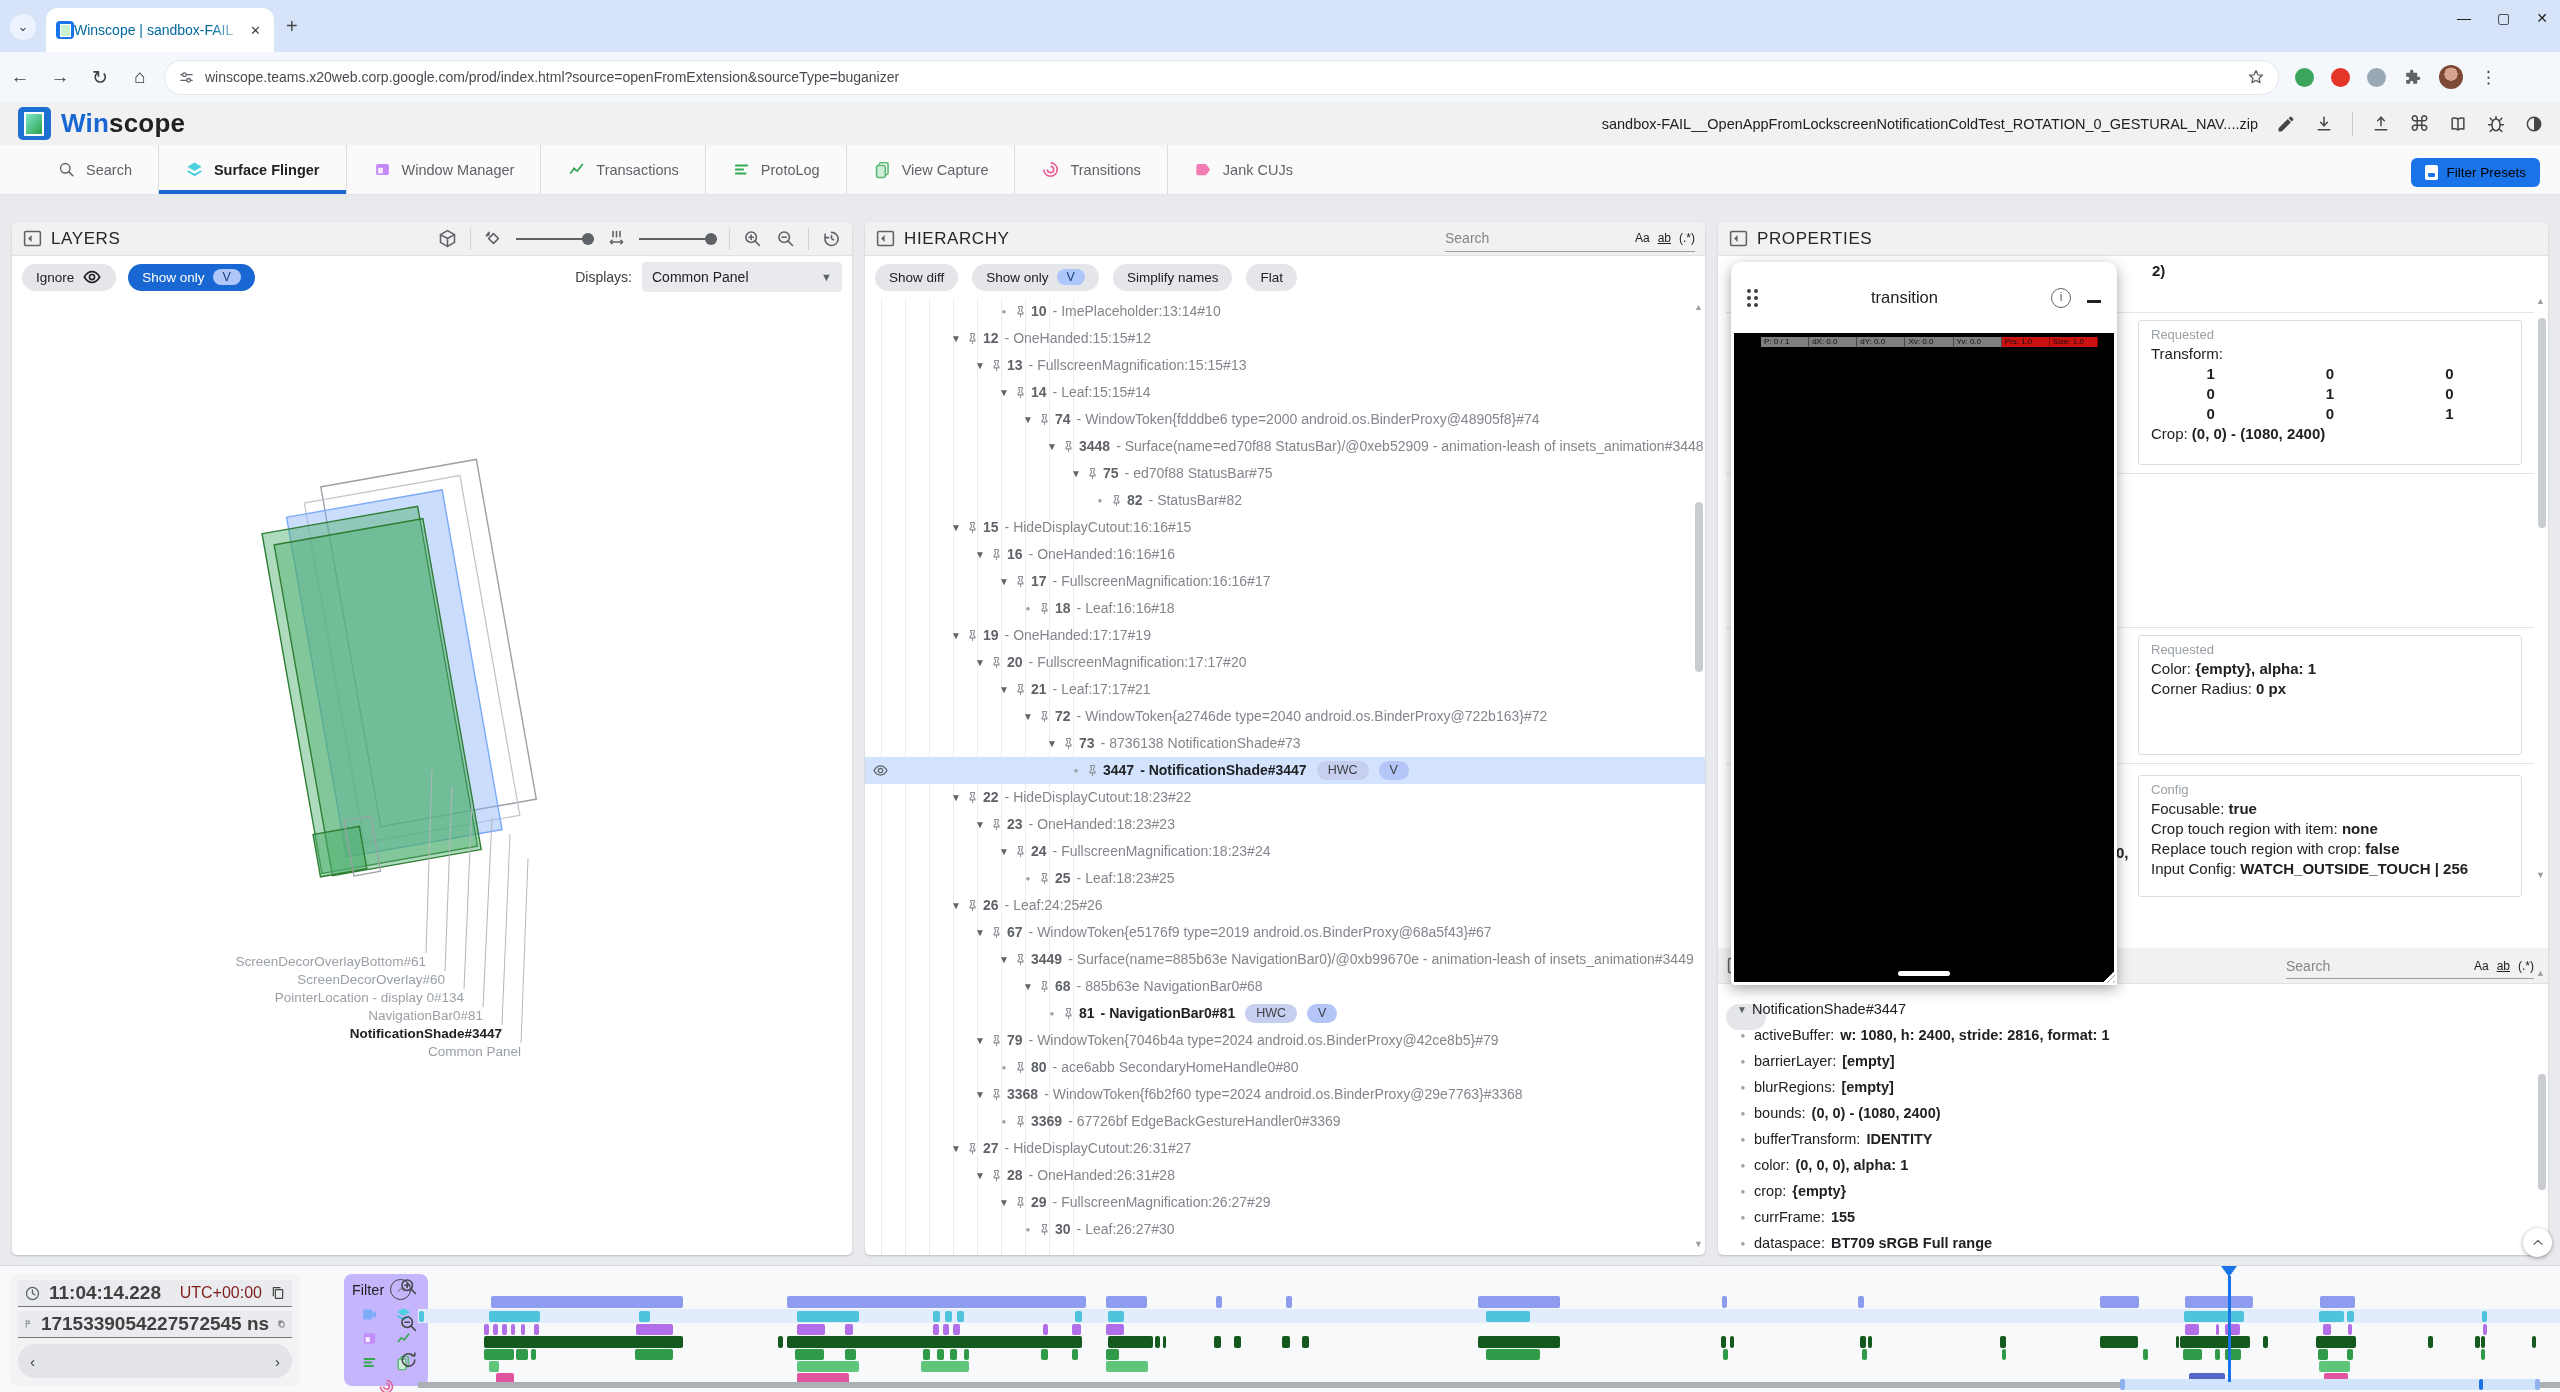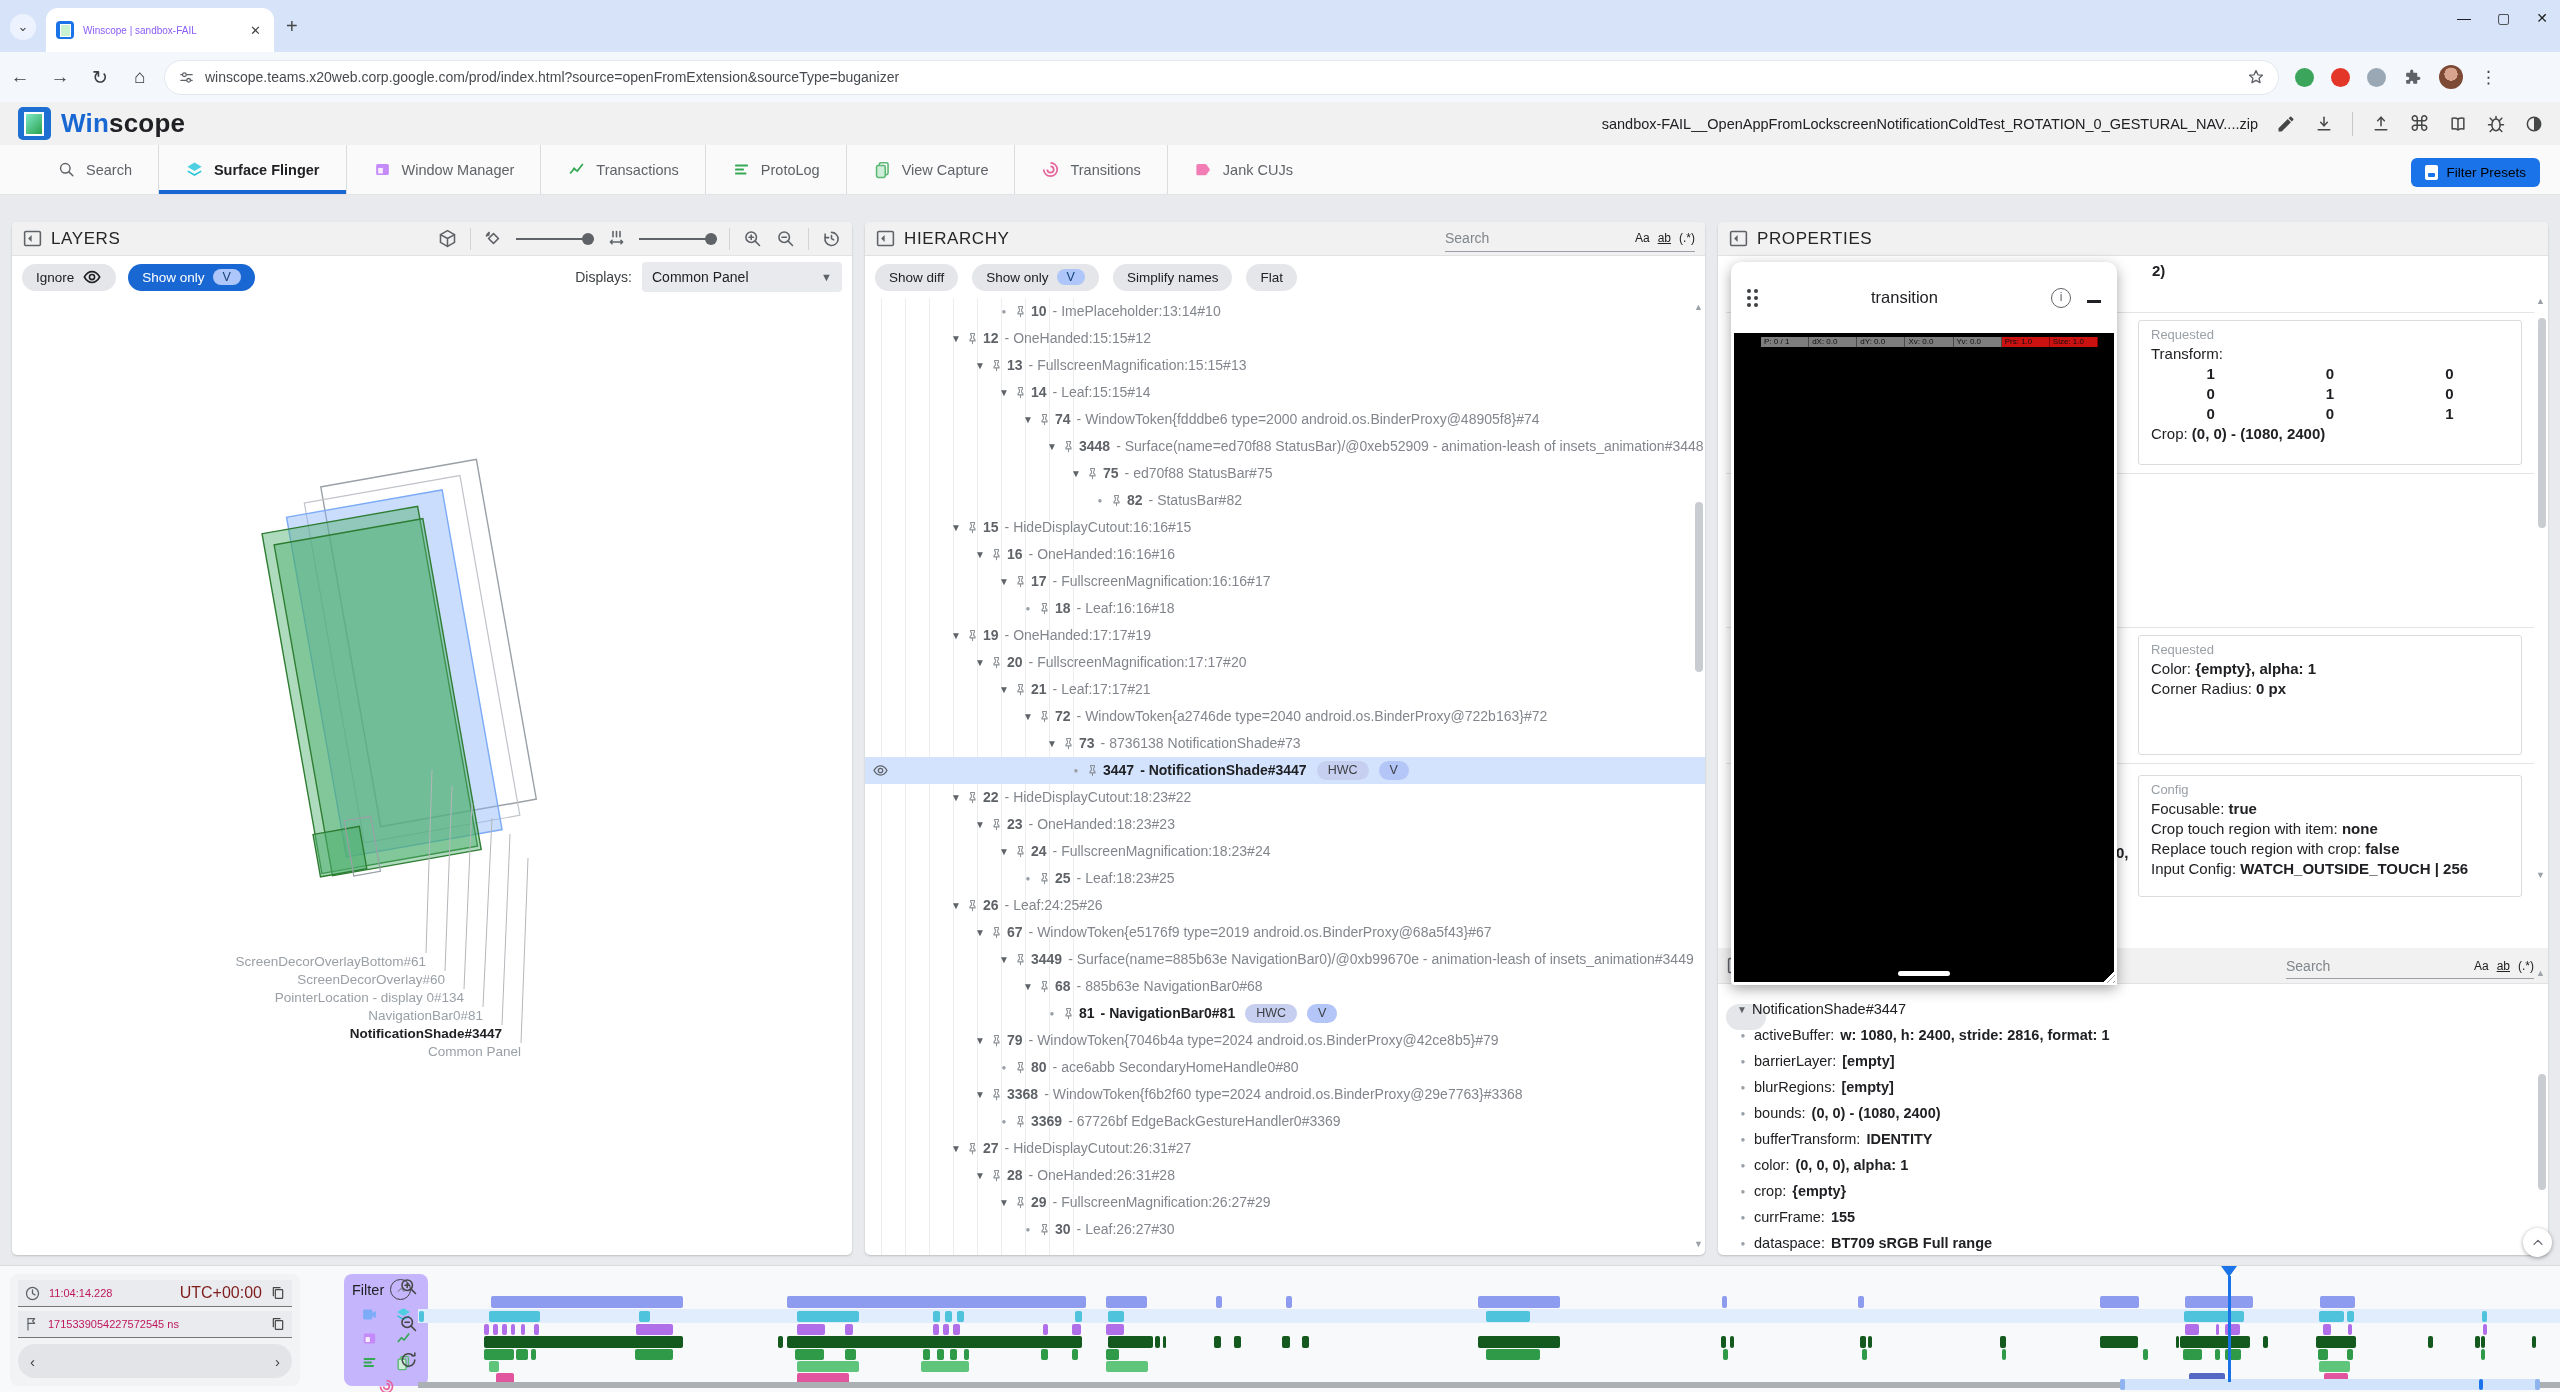--- a/index.html
+++ b/index.html
@@ -6,21 +6,21 @@
   html,body { width:2560px; height:1392px; overflow:hidden; }
   body { font-family:"Liberation Sans", sans-serif; background:#E8EAED; color:#202124; }
   .stage { position:relative; width:2560px; height:1392px; }
 
   
   .tabstrip { position:absolute; left:0; top:0; width:100%; height:52px; background:#D7E3F9; }
   .tab-search { position:absolute; left:10px; top:14px; width:26px; height:26px; border-radius:13px; background:#EDF3FE; color:#444746; font-size:13px; text-align:center; line-height:25px; }
   .tab { position:absolute; left:46px; top:8px; width:228px; height:44px; background:#FFFFFF; border-radius:12px 12px 0 0; display:flex; align-items:center; padding:0 10px; }
   .tab .fav { width:18px; height:18px; border-radius:4px; background:#1A73E8; position:relative; flex:0 0 auto; }
   .tab .fav::after { content:""; position:absolute; left:4px; top:3px; width:9px; height:11px; background:#C8F2D0; border:1.5px solid #fff; }
-  .tab .t-title { font-size:10px; color:#8b5cf6; margin-left:9px; white-space:nowrap; overflow:hidden; flex:1; -webkit-mask-image:linear-gradient(90deg,#000 80%,transparent); mask-image:linear-gradient(90deg,#000 80%,transparent); }
+  .tab .t-title { font-size:14px; color:#0369a1; white-space:nowrap; overflow:hidden; flex:1; -webkit-mask-image:linear-gradient(90deg,#000 80%,transparent); mask-image:linear-gradient(90deg,#000 80%,transparent); }
   .tab .t-close { font-size:13px; color:#444746; padding:0 3px; }
   .new-tab { position:absolute; left:286px; top:16px; font-size:20px; color:#444746; line-height:20px; }
   .win-controls { position:absolute; right:12px; top:10px; display:flex; gap:26px; color:#1F1F1F; font-size:14px; }
   .toolbar { position:absolute; left:0; top:52px; width:100%; height:50px; background:#F4F7FC; display:flex; align-items:center; }
   .nav-ic { font-size:19px; color:#3C4043; width:40px; text-align:center; }
   .omnibox { height:35px; flex:1; max-width:2115px; margin-left:4px; background:#FFFFFF; border-radius:18px; display:flex; align-items:center; padding:0 14px; box-shadow:0 0 0 1px #E3E7EE inset; }
   .omnibox .url { font-size:14px; color:#474B50; margin-left:10px; white-space:nowrap; }
   .ext-icons { display:flex; align-items:center; gap:17px; margin-left:16px; margin-right:10px; }
   .dot-ic { width:19px; height:19px; border-radius:50%; }
   .avatar { width:24px; height:24px; border-radius:50%; background:radial-gradient(circle at 50% 38%, #D8A48F 0 34%, #7D4A36 35% 100%); }
@@ -124,21 +124,21 @@
   .homebar { position:absolute; left:50%; bottom:6px; width:52px; height:5px; margin-left:-26px; border-radius:3px; background:#fff; }
   .resize { position:absolute; right:0px; bottom:0px; width:16px; height:16px; background:linear-gradient(135deg, transparent 0 50%, #fff 50%); }
   .resize::after { content:""; position:absolute; right:2px; bottom:2px; width:12px; height:12px; background:repeating-linear-gradient(135deg, transparent 0 3px, #9AA0A6 3px 4px); clip-path:polygon(100% 0, 100% 100%, 0 100%); }
 
   .fab { position:absolute; right:8px; top:1228px; width:29px; height:29px; border-radius:50%; background:#fff; box-shadow:0 1px 4px rgba(0,0,0,.35); z-index:45; display:flex; align-items:center; justify-content:center; color:#5F6368; }
 
   
   .timeline { position:absolute; left:0; top:1265px; width:100%; height:127px; background:#F8F9FA; border-top:1px solid #DADCE0; }
   .tl-card { position:absolute; left:10px; top:8px; width:290px; height:112px; background:#F1F3F4; border-radius:8px; padding:6px 8px; }
   .tl-input { height:27px; background:#E9EBEE; border-bottom:1px solid #747775; display:flex; align-items:center; gap:8px; padding:0 6px; margin-bottom:4px; }
-  .tl-input .tval { font-size:11px; font-weight:normal; color:#be185d; white-space:nowrap; }
+  .tl-input .tval { font-size:19px; font-weight:bold; color:#404040; white-space:nowrap; }
   .tl-input .tz { margin-left:auto; font-size:16px; color:#7f1d1d; }
   .tl-scroll { height:34px; margin-top:6px; background:#E2E4E7; border-radius:17px; display:flex; align-items:center; justify-content:space-between; padding:0 12px; color:#3C4043; font-size:15px; }
   .flt-card { position:absolute; left:320px; top:8px; width:84px; height:112px; background:#c4b5fd; border-radius:8px; padding:5px 8px;margin-left:24px; }
   .flt-head { display:flex; align-items:center; gap:6px; font-size:14.5px; color:#202124; }
   .flt-head .circ { width:21px; height:21px; border:1.6px solid #3C4043; border-radius:50%; display:flex; align-items:center; justify-content:center; }
   .flt-grid { display:grid; grid-template-columns:1fr 1fr; justify-items:center; row-gap:7px; margin-top:6px; }
   .tl-zoom { position:absolute; left:398px; top:10px; display:flex; flex-direction:column; gap:16px; align-items:center; }
   .tl-area { position:absolute; left:418px; top:0; right:0; bottom:0; }
   .tl-band { position:absolute; left:0; right:0; background:#E1ECFD; }
   .tl-row { position:absolute; left:0; right:0; }

